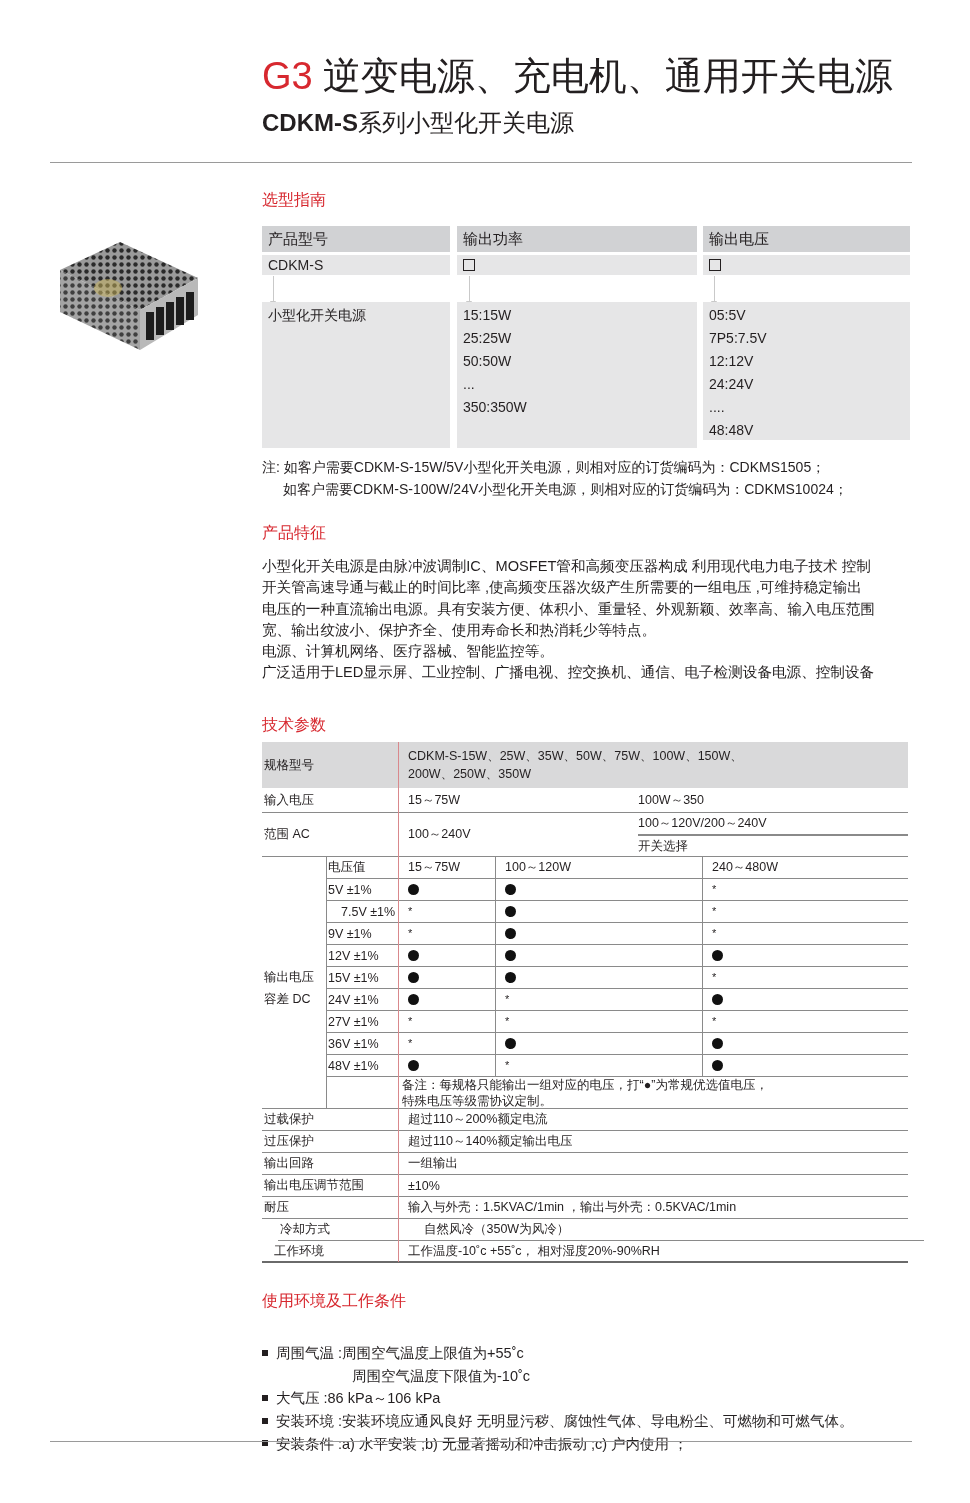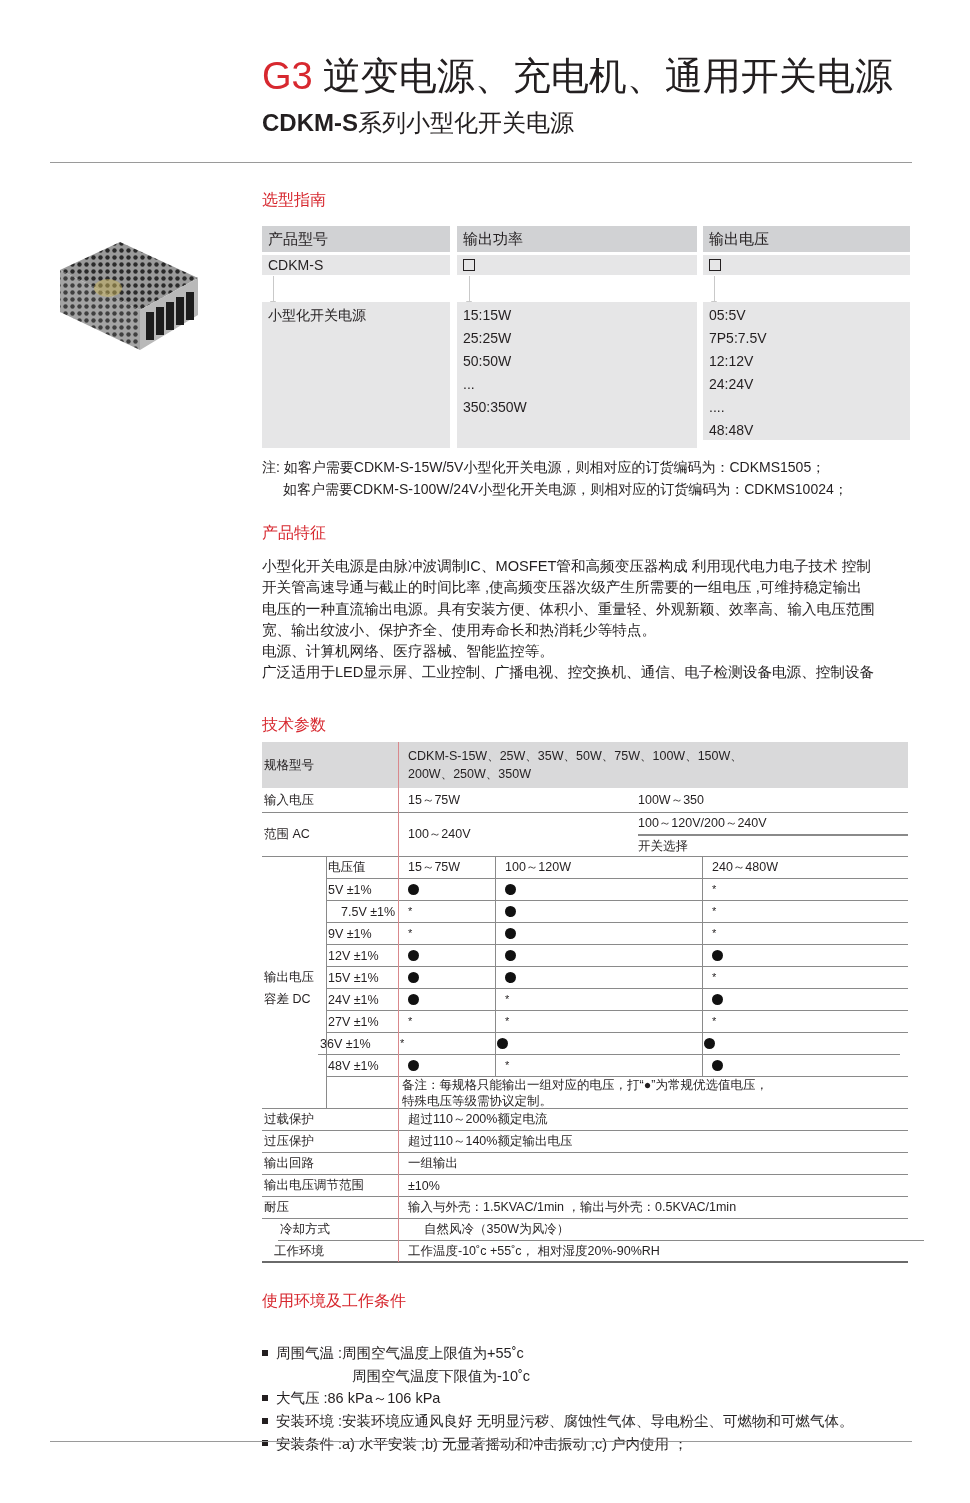--- a/index.html
+++ b/index.html
@@ -222,21 +222,21 @@
         <div class="cell" style="left: 82px; align-items: flex-start; padding-top: 5px;">
           <span class="star">*</span>
         </div>
         <div class="cell" style="left: 179px; align-items: flex-start; padding-top: 5px;">
           <span class="star">*</span>
         </div>
         <div class="cell" style="left: 386px; align-items: flex-start; padding-top: 5px;">
           <span class="star">*</span>
         </div>
       </div>
-      <div class="row" style="top: 291px; height: 22px; left: 56px; width: 582px; padding-left: 32px;">
+      <div class="row" style="top: 291px; height: 22px; left: 64px; width: 582px; padding-left: 32px;">
         <div class="cell" style="left: 2px;">36V ±1%</div>
         <div class="cell" style="left: 82px; align-items: flex-start; padding-top: 5px;">
           <span class="star">*</span>
         </div>
         <div class="cell" style="left: 179px;">
           <span class="dot"></span>
         </div>
         <div class="cell" style="left: 386px;">
           <span class="dot"></span>
         </div>

